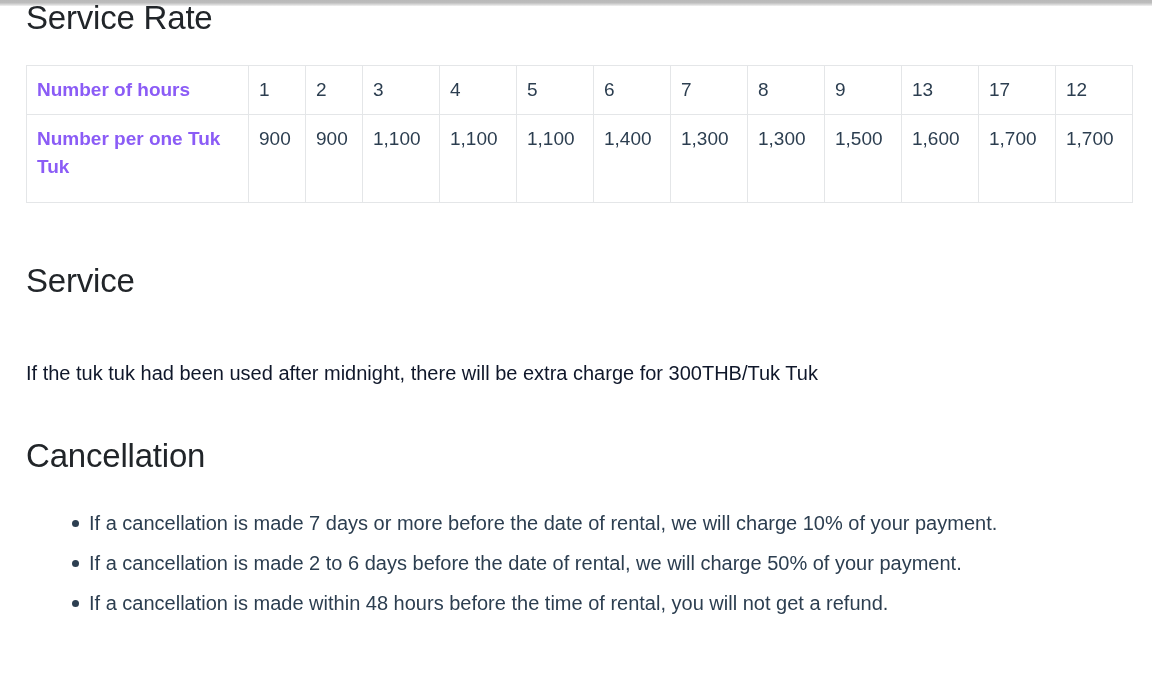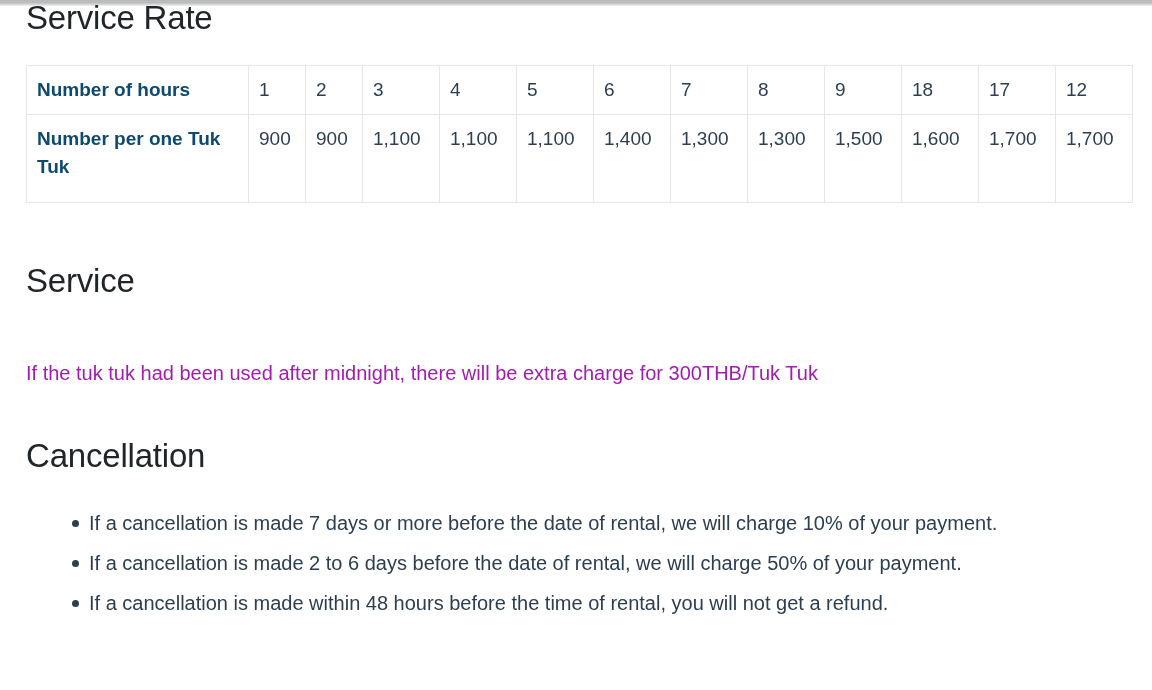--- a/index.html
+++ b/index.html
@@ -72,21 +72,21 @@
     vertical-align: top;
     height: 48px;
     box-sizing: border-box;
   }
   table.rate-table tr.row-body td {
     height: 88px;
   }
   table.rate-table td.label-cell {
     width: 222px;
     font-weight: 700;
-    color: #0c4a6e;
+    color: #8b5cf6;
     margin-left: 36px;
   }
   table.rate-table td.hour-cell,
   table.rate-table td.price-cell {
     width: 57px;
     text-align: left;
     white-space: nowrap;
   }
   table.rate-table td.w-wide { width: 77px; }
 
@@ -95,21 +95,21 @@
     position: absolute;
     left: 26px;
     top: 261px;
   }
   .remark-text {
     position: absolute;
     left: 26px;
     top: 338px;
     font-size: 20px;
     line-height: 30px;
-    color: #a21caf;
+    color: #0f172a;
     white-space: nowrap;
   }
 
   
   .heading-cancel {
     position: absolute;
     left: 26px;
     top: 436px;
   }
   ul.cancel-list {
@@ -159,21 +159,21 @@
           <td class="label-cell">Number of hours</td>
           <td class="hour-cell">1</td>
           <td class="hour-cell">2</td>
           <td class="hour-cell w-wide">3</td>
           <td class="hour-cell w-wide">4</td>
           <td class="hour-cell w-wide">5</td>
           <td class="hour-cell w-wide">6</td>
           <td class="hour-cell w-wide">7</td>
           <td class="hour-cell w-wide">8</td>
           <td class="hour-cell w-wide">9</td>
-          <td class="hour-cell w-wide">18</td>
+          <td class="hour-cell w-wide">13</td>
           <td class="hour-cell w-wide">17</td>
           <td class="hour-cell w-wide">12</td>
         </tr>
         <tr class="row-body">
           <td class="label-cell">Number per one Tuk Tuk</td>
           <td class="price-cell">900</td>
           <td class="price-cell">900</td>
           <td class="price-cell w-wide">1,100</td>
           <td class="price-cell w-wide">1,100</td>
           <td class="price-cell w-wide">1,100</td>

